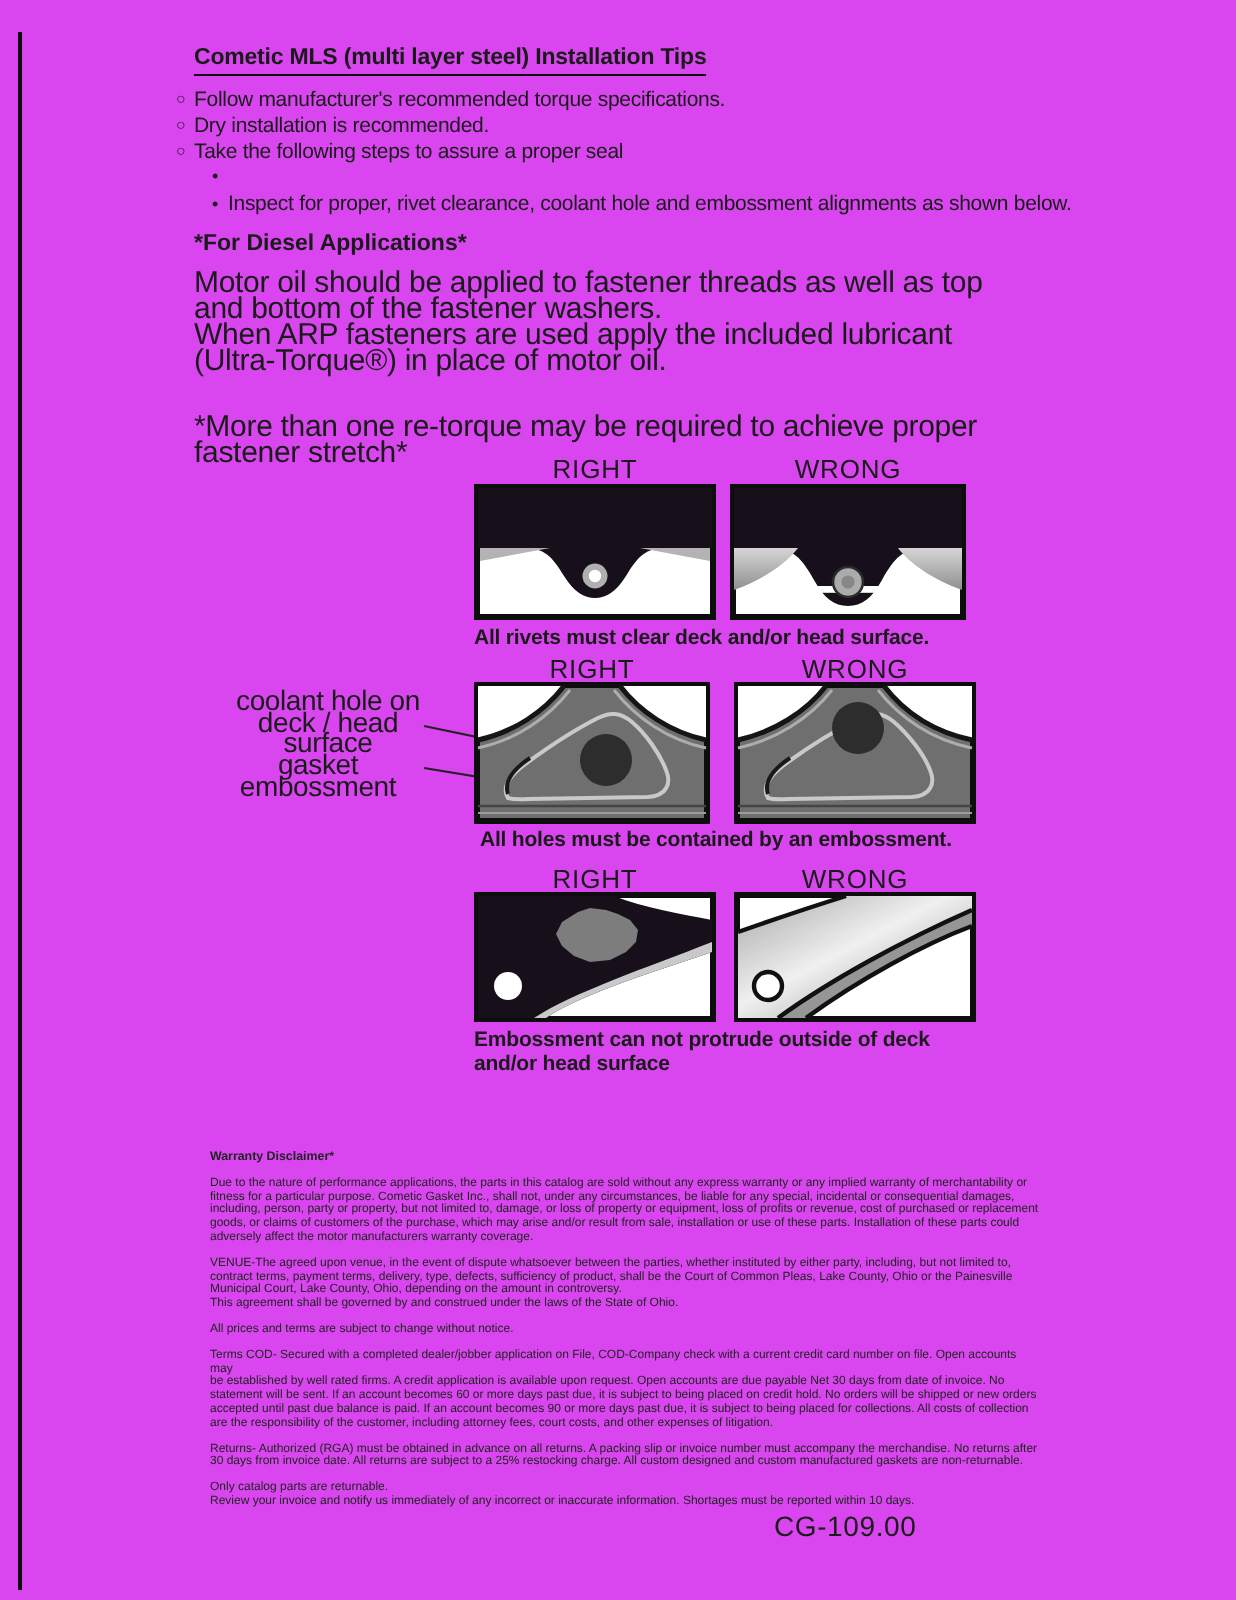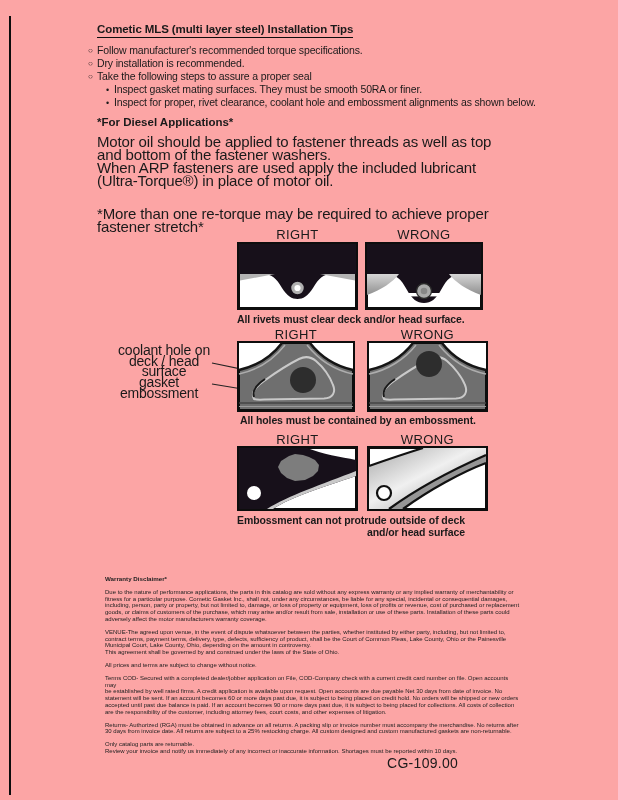--- a/index.html
+++ b/index.html
@@ -1,33 +1,33 @@
 <!DOCTYPE html>
 <html><head>
 <meta charset="utf-8">
 <style>
   html,body{margin:0;padding:0;background:#ffffff;}
-  #page{position:relative;width:618px;height:800px;background:#fca5a5;overflow:hidden;
+  #page{position:relative;width:618px;height:800px;background:#d946ef;overflow:hidden;
         font-family:"Liberation Sans",sans-serif;color:#1a1a1a;}
   .abs{position:absolute;}
   #left-rule{left:9px;top:16px;width:2px;height:779px;background:#0d0d0d;}
   #title{left:97px;top:23px;font-size:11.5px;font-weight:bold;letter-spacing:-0.1px;
          border-bottom:1.6px solid #0d0d0d;padding-bottom:2px;white-space:nowrap;}
   .tip-row{display:flex;height:13px;align-items:baseline;font-size:10.5px;letter-spacing:-0.15px;white-space:nowrap;}
   .tip-marker{width:9px;font-size:8px;position:relative;top:-1px;}
   .sub-marker{width:8px;font-size:9px;}
   #tips{left:88px;top:44px;}
   #sub-tips{left:106px;top:83px;}
   .body-txt{font-size:15px;line-height:13px;letter-spacing:-0.15px;white-space:pre-line;width:420px;}
   #diesel-heading{left:97px;top:116px;font-size:11.5px;font-weight:bold;}
   #diesel-para1{left:97px;top:135px;}
   #diesel-para2{left:97px;top:166px;}
   #retorque-note{left:97px;top:207px;}
   .fig-label{font-size:13px;font-weight:normal;letter-spacing:0.4px;text-align:center;white-space:nowrap;}
-  .fig-caption{font-size:10.5px;font-weight:bold;letter-spacing:-0.1px;white-space:pre-line;text-align:right;}
+  .fig-caption{font-size:10.5px;font-weight:bold;letter-spacing:-0.1px;white-space:pre-line;}
   .fig-box{line-height:0;}
   .callout{font-size:14px;line-height:10.5px;text-align:center;white-space:pre-line;letter-spacing:-0.2px;}
   #legal{left:105px;top:576px;width:416px;font-size:6px;line-height:6.8px;color:#222;}
   #legal h4{margin:0 0 6px 0;font-size:6.2px;}
   #legal p{margin:0 0 6px 0;white-space:pre-line;}
   #page-number{left:387px;top:755px;font-size:14px;letter-spacing:0.3px;}
 </style>
 </head>
 <body>
 
@@ -48,21 +48,20 @@
     </div>
     <div class="tip-row">
       <span class="tip-marker">○</span>
       <span>Take the following steps to assure a proper seal</span>
     </div>
   </div>
 
   <div id="sub-tips" class="abs">
     <div class="tip-row">
       <span class="sub-marker">•</span>
-      <span>Inspect gasket mating surfaces.  They must be smooth 50RA or finer.</span>
     </div>
     <div class="tip-row">
       <span class="sub-marker">•</span>
       <span>Inspect for proper, rivet clearance, coolant hole and embossment alignments as shown below.</span>
     </div>
   </div>
 
   <div id="diesel-heading" class="abs">*For Diesel Applications*</div>
   <div id="diesel-para1" class="abs body-txt">Motor oil should be applied to fastener threads as well as top and bottom of the fastener washers.
 When ARP fasteners are used apply the included lubricant (Ultra-Torque®) in place of motor oil.</div>

